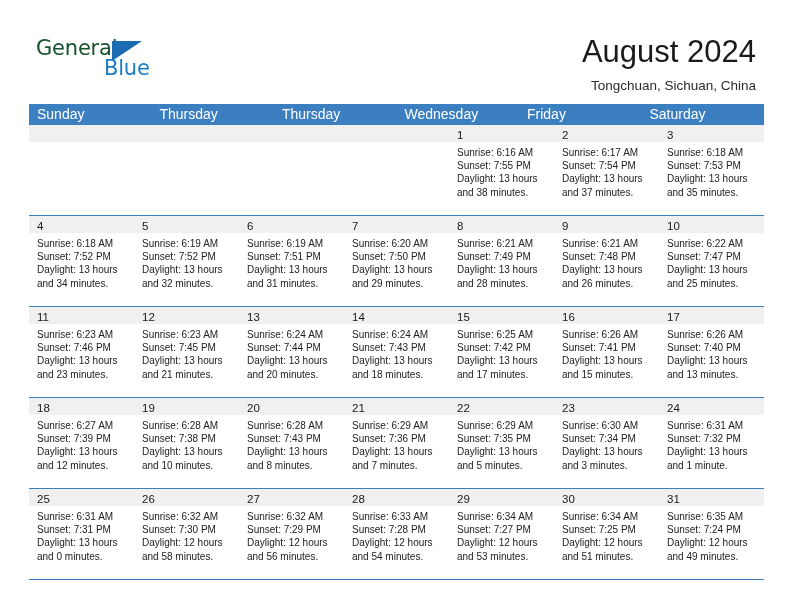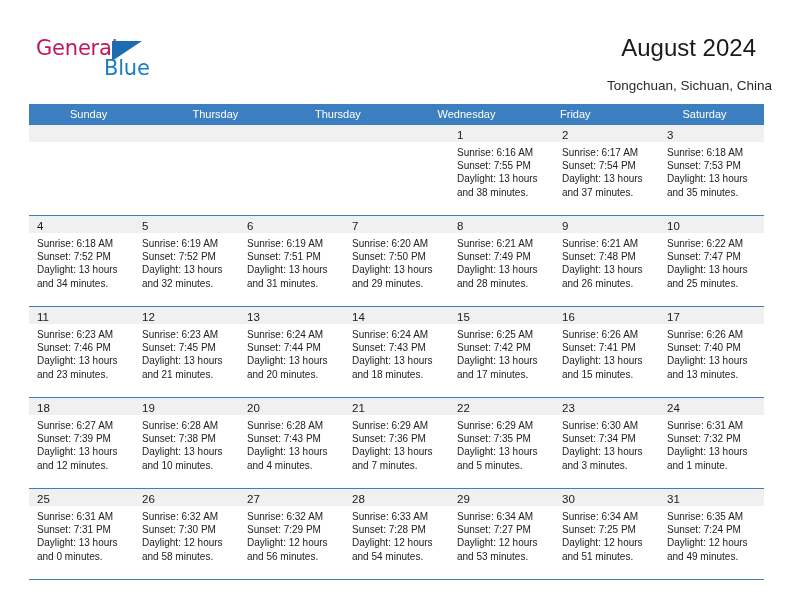--- a/index.html
+++ b/index.html
@@ -35,21 +35,21 @@
     top: 36px;
     width: 120px;
     height: 46px;
   }
   .brand-general {
     position: absolute;
     left: 0;
     top: 0;
     font-size: 21px;
     letter-spacing: -0.2px;
-    color: #be185d;
+    color: #14532d;
     font-family: "DejaVu Sans", sans-serif;
   }
   .brand-blue {
     position: absolute;
     left: 24px;
     top: 20px;
     font-size: 21px;
     letter-spacing: -0.2px;
     color: #1b7bc4;
     font-family: "DejaVu Sans", sans-serif;
@@ -61,28 +61,28 @@
     top: 5px;
     width: 0;
     height: 0;
     border-left: 30px solid #1b6cb0;
     border-bottom: 20px solid transparent;
   }
   .title {
     position: absolute;
     right: 36px;
     top: 34px;
-    font-size: 24px;
+    font-size: 31px;
     color: #1a1a1a;
     text-align: right;
     white-space: nowrap;
   }
   .subtitle {
     position: absolute;
-    right: 20px;
+    right: 36px;
     top: 78px;
     font-size: 13.5px;
     color: #2b2b2b;
     text-align: right;
     white-space: nowrap;
   }
 
   
   .calendar {
     position: absolute;
@@ -91,26 +91,25 @@
     width: 735px;
   }
   .dow-row {
     display: flex;
     background: #3c7fc1;
     height: 21px;
   }
   .dow {
     flex: 1 1 0;
     color: #ffffff;
-    font-size: 11px;
+    font-size: 14px;
     line-height: 21px;
-    padding-left: 24px;
+    padding-left: 8px;
     box-sizing: border-box;
     white-space: nowrap;
-    margin-left: 17px;
   }
   .week {
     display: flex;
     border-top: 1px solid #3c7fc1;
     height: 90px;
     background: #ffffff;
   }
   .week.first { border-top: none; }
   .cell {
     flex: 1 1 0;
@@ -384,21 +383,21 @@
           <div>Daylight: 13 hours</div>
           <div>and 10 minutes.</div>
         </div>
       </div>
       <div class="cell">
         <div class="cell-daynum-band"><span class="cell-daynum">20</span></div>
         <div class="cell-body">
           <div>Sunrise: 6:28 AM</div>
           <div>Sunset: 7:43 PM</div>
           <div>Daylight: 13 hours</div>
-          <div>and 4 minutes.</div>
+          <div>and 8 minutes.</div>
         </div>
       </div>
       <div class="cell">
         <div class="cell-daynum-band"><span class="cell-daynum">21</span></div>
         <div class="cell-body">
           <div>Sunrise: 6:29 AM</div>
           <div>Sunset: 7:36 PM</div>
           <div>Daylight: 13 hours</div>
           <div>and 7 minutes.</div>
         </div>

